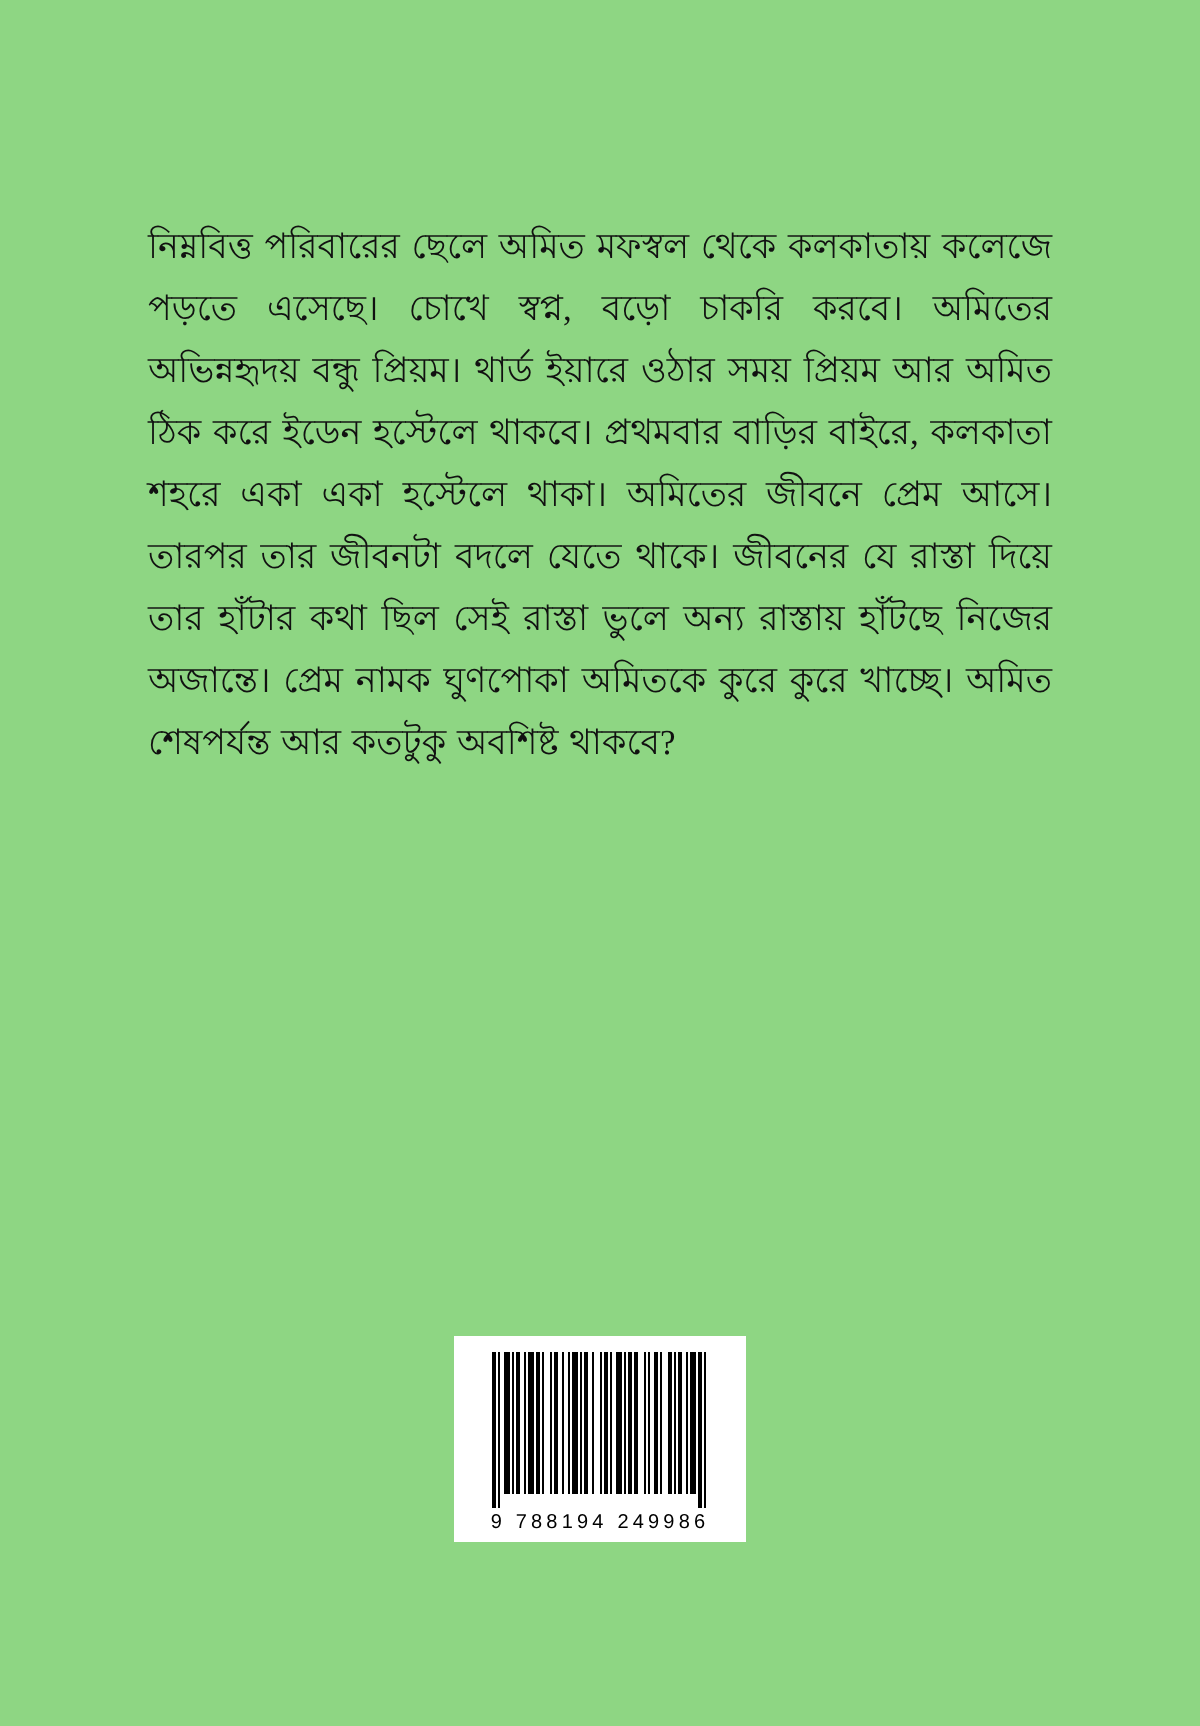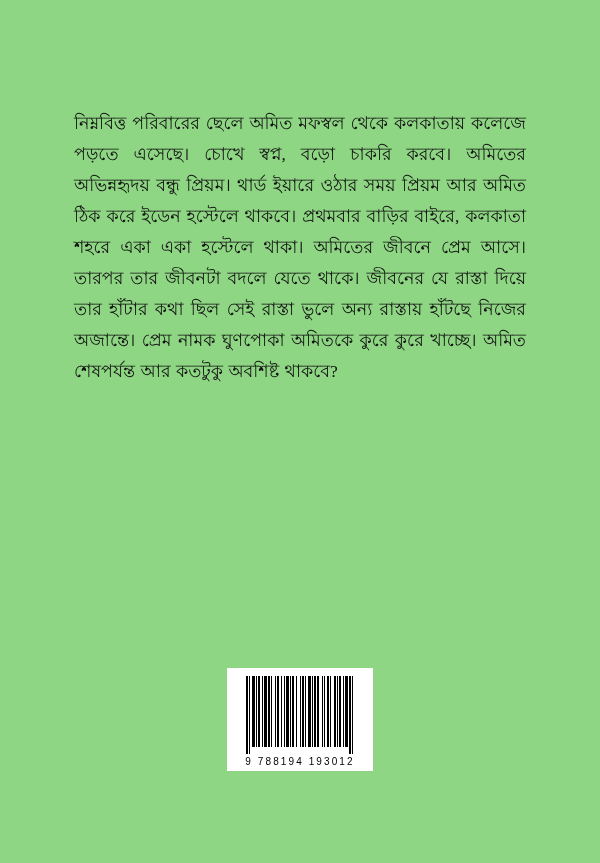--- a/index.html
+++ b/index.html
@@ -153,17 +153,17 @@
           <div class="gap" style="width: 2px;"></div>
           <div class="bar short" style="width: 1px;"></div>
           <div class="gap" style="width: 1px;"></div>
           <div class="bar short" style="width: 3px;"></div>
           <div class="gap" style="width: 1px;"></div>
           <div class="bar" style="width: 2px;"></div>
           <div class="gap" style="width: 1px;"></div>
           <div class="bar" style="width: 1px;"></div>
           <div class="gap" style="width: 2px;"></div>
         </div>
-      <div class="barcode-digits">9 788194 193012</div>
+      <div class="barcode-digits">9 788194 249986</div>
     </div>
   </div>
 
 </div>
 
 </body></html>

